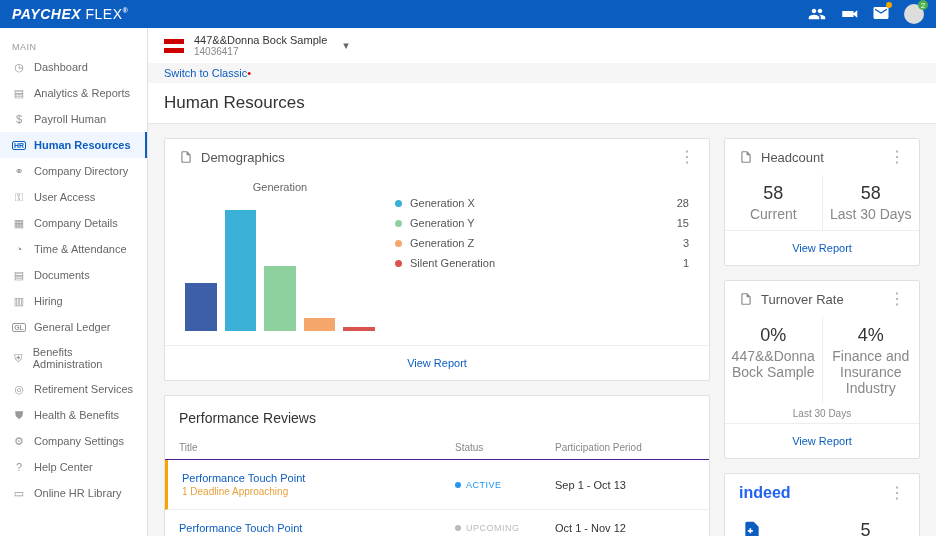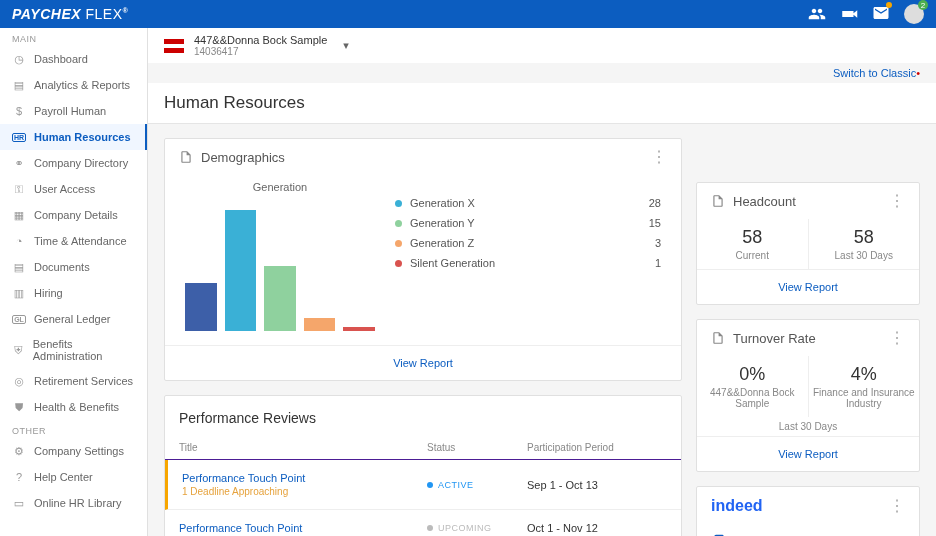--- a/index.html
+++ b/index.html
@@ -9,42 +9,42 @@
 .logo .flex { font-style: normal; font-weight: 300; }
 .header-icons { display: flex; gap: 14px; align-items: center; }
 .hicon { width: 18px; height: 18px; fill: #fff; cursor: pointer; }
 .avatar { width: 20px; height: 20px; border-radius: 50%; background: #ddd; position: relative; cursor: pointer; }
 .avatar .badge { position: absolute; top: -4px; right: -4px; background: #4caf50; color: #fff; font-size: 8px; border-radius: 50%; width: 10px; height: 10px; display: flex; align-items: center; justify-content: center; }
 .envelope-wrap { position: relative; cursor: pointer; }
 .envelope-wrap .dot { position: absolute; top: -2px; right: -2px; width: 6px; height: 6px; background: #f7a600; border-radius: 50%; }
 
 .layout { display: flex; height: calc(536px - 28px); }
 .sidebar { width: 148px; background: #fff; border-right: 1px solid #e0e0e0; overflow-y: auto; font-size: 11px; }
-.sidebar .section-label { color: #999; font-size: 9px; padding: 6px 12px 2px; letter-spacing: 0.5px; }
+.sidebar .section-label { color: #999; font-size: 9px; padding: 14px 12px 2px; letter-spacing: 0.5px; }
 .sidebar-item { display: flex; align-items: center; gap: 8px; padding: 6px 12px; color: #666; cursor: pointer; }
 .sidebar-item.active { background: #f0f6ff; color: #0c5dc0; border-right: 2px solid #0c5dc0; font-weight: 600; }
 .sidebar-item .sicon { width: 14px; height: 14px; display: flex; align-items: center; justify-content: center; font-size: 11px; color: #999; }
 .sidebar-item.active .sicon { color: #0c5dc0; }
 .hr-badge { font-size: 7px; font-weight: bold; border: 1px solid currentColor; padding: 0 1px; border-radius: 2px; }
 .gl-badge { font-size: 7px; font-weight: bold; border: 1px solid #999; padding: 0 1px; border-radius: 2px; color: #999; }
 
 .main { flex: 1; display: flex; flex-direction: column; overflow: hidden; }
 .topbar { background: #fff; padding: 6px 16px; display: flex; align-items: center; gap: 10px; font-size: 11px; }
 .flag { width: 20px; height: 14px; background: linear-gradient(to bottom, #c00 33%, #fff 33%, #fff 66%, #c00 66%); position: relative; }
 .flag::after { content: "★"; position: absolute; left: 2px; top: -1px; color: #c00; font-size: 7px; }
 .acct-name { font-size: 11px; color: #333; }
 .acct-id { font-size: 10px; color: #888; }
-.classic-bar { text-align: right; padding: 4px 16px; font-size: 11px; }
+.classic-bar { text-align: left; padding: 4px 16px; font-size: 11px; }
 .classic-bar a { color: #0c5dc0; text-decoration: none; cursor: pointer; }
 .page-title-bar { background: #fff; padding: 10px 16px; border-bottom: 1px solid #e5e5e5; }
 .page-title-bar h1 { font-size: 17px; font-weight: 400; color: #333; }
 
 .content { flex: 1; overflow-y: auto; padding: 14px 16px; display: flex; gap: 14px; }
 .col-left { flex: 1; display: flex; flex-direction: column; gap: 14px; }
-.col-right { width: 224px; display: flex; flex-direction: column; gap: 14px; margin-top: 44px; }
+.col-right { width: 196px; display: flex; flex-direction: column; gap: 14px; }
 
 .card { background: #fff; border: 1px solid #e0e0e0; border-radius: 2px; }
 .card-header { display: flex; align-items: center; padding: 10px 14px; gap: 8px; font-size: 13px; color: #555; }
 .card-header .spacer { flex: 1; }
 .card-header .more { color: #aaa; cursor: pointer; font-size: 16px; line-height: 1; }
 .card-icon { width: 14px; height: 14px; fill: #888; }
 .card-footer { padding: 10px; text-align: center; border-top: 1px solid #eee; }
 .card-footer a { color: #0c5dc0; text-decoration: none; font-size: 11px; cursor: pointer; }
 
 .demo-body { display: flex; gap: 20px; padding: 6px 20px 14px; }
@@ -68,21 +68,21 @@
 .perf-row.highlight { border-left: 3px solid #f7a600; }
 .perf-link { color: #0c5dc0; cursor: pointer; }
 .deadline { color: #e6a23c; font-size: 10px; margin-top: 2px; }
 .status { display: flex; align-items: center; gap: 5px; font-size: 9px; letter-spacing: 0.5px; }
 .status-dot { width: 6px; height: 6px; border-radius: 50%; }
 
 .stat-pair { display: flex; }
 .stat { flex: 1; text-align: center; padding: 8px 4px; }
 .stat + .stat { border-left: 1px solid #eee; }
 .stat-num { font-size: 18px; color: #333; }
-.stat-label { font-size: 10px; color: #888; margin-top: 2px; }
+.stat-label { font-size: 14px; color: #888; margin-top: 2px; }
 .sub-caption { text-align: center; font-size: 10px; color: #888; padding: 4px 0; }
 
 .indeed-logo { color: #2164f3; font-weight: bold; font-size: 16px; }
 .indeed-body { display: flex; padding: 8px 10px 6px; }
 .indeed-item { flex: 1; text-align: center; font-size: 10px; color: #666; }
 .indeed-item a { color: #0c5dc0; text-decoration: none; }
 .indeed-icon { width: 20px; height: 20px; margin: 0 auto 4px; fill: #0c5dc0; }
 .indeed-num { font-size: 18px; color: #333; margin-bottom: 2px; }
 .dropdown-caret { margin-left: 6px; color: #666; cursor: pointer; }
 
@@ -174,21 +174,20 @@
         </div>
         <div class="sidebar-item">
           <span class="sicon">◎</span>
           <span>Retirement Services</span>
         </div>
         <div class="sidebar-item">
           <span class="sicon">⛊</span>
           <span>Health &amp; Benefits</span>
         </div>
       </div>
-    <div class="section-label">OTHER</div>
     <div id="side-other">
         <div class="sidebar-item">
           <span class="sicon">⚙</span>
           <span>Company Settings</span>
         </div>
         <div class="sidebar-item">
           <span class="sicon">?</span>
           <span>Help Center</span>
         </div>
         <div class="sidebar-item">

